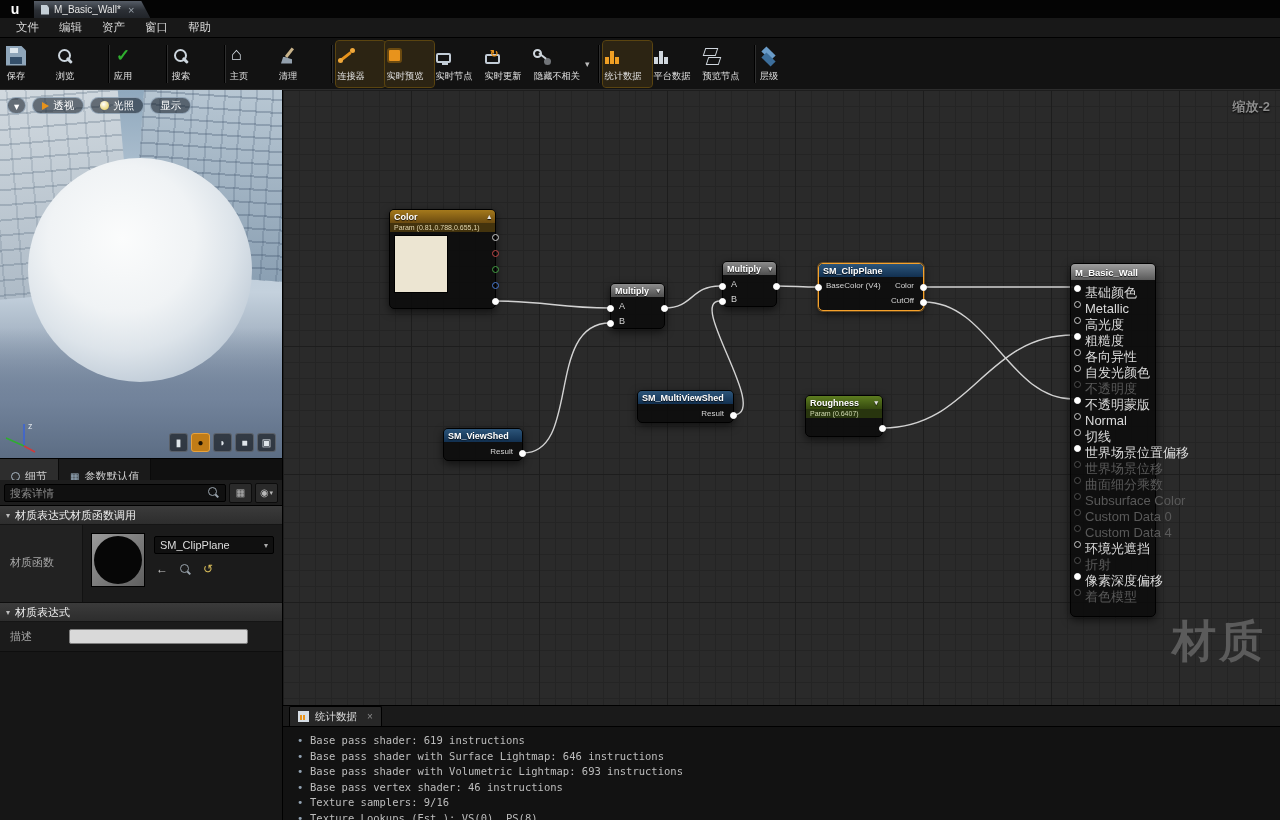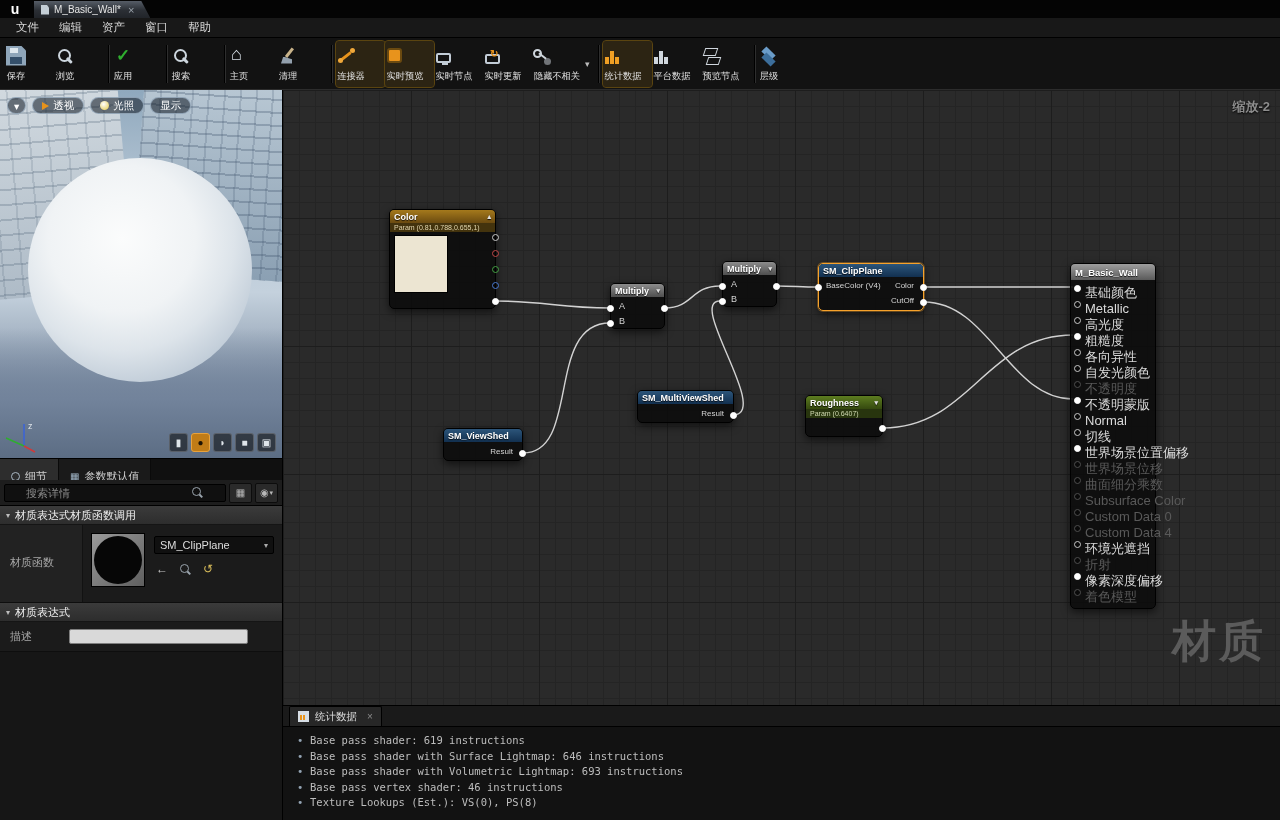--- a/index.html
+++ b/index.html
@@ -92,21 +92,21 @@
   .axis { position:absolute; left:4px; bottom:2px; }
 
   .dtabs { height:22px; display:flex; background:#101010; border-top:1px solid #000; flex:none; }
   .dtab { display:flex; align-items:center; gap:5px; padding:17px 11px; font-size:11px; color:#cfcfcf; background:#1a1a1a;
           border-right:1px solid #0a0a0a; }
   .dtab.active { background:#2d2d2d; }
   .ic-circle { width:9px; height:9px; border:1.5px solid #a9b7c3; border-radius:50%; display:inline-block; }
   .grid-glyph { color:#9fb3c4; font-size:10px; }
 
   .search-row { height:26px; display:flex; align-items:center; gap:3px; padding:0 4px; background:#1d1d1d; border-bottom:1px solid #000; flex:none; }
-  .search-box { flex:1; height:18px; background:#101010; border:1px solid #000; border-radius:2px; display:flex; align-items:center; padding:0 21px; }
+  .search-box { flex:1; height:18px; background:#101010; border:1px solid #000; border-radius:2px; display:flex; align-items:center; padding:0 5px; }
   .search-box input { flex:1; background:transparent; border:none; outline:none; color:#bbb; font-size:11px; font-family:inherit; }
   .search-box input::placeholder { color:#8a8a8a; }
   .ic-mag-sm { width:13px; height:13px; position:relative; display:inline-block; flex:none; }
   .ic-mag-sm::before { content:""; position:absolute; left:1px; top:1px; width:7px; height:7px; border:1.5px solid #9aa4ad; border-radius:50%; }
   .ic-mag-sm::after { content:""; position:absolute; width:4px; height:1.5px; background:#9aa4ad; transform:rotate(45deg); left:8px; top:9px; }
   .mini-btn { width:23px; height:20px; background:#2a2a2a; border:1px solid #0c0c0c; border-radius:2px; color:#b8b8b8; font-size:10px;
               display:flex; align-items:center; justify-content:center; gap:1px; flex:none; }
 
   .sec-header { height:19px; background:linear-gradient(#3b3b3b,#2d2d2d); border-bottom:1px solid #151515;
                 display:flex; align-items:center; gap:5px; padding:0 6px; font-size:11px; color:#efefef; flex:none; }
@@ -152,21 +152,21 @@
   .h-green { background:linear-gradient(#5d7d20,#35490f); }
   .nsub { height:9px; font-size:7px; padding:0 4px; display:flex; align-items:center; white-space:nowrap; overflow:hidden; }
   .nsub-gold { background:rgba(72,54,13,.92); color:#e0d5ae; }
   .nsub-green { background:rgba(42,56,14,.92); color:#cfd8b0; }
   .swatch { position:absolute; left:4px; top:25px; width:54px; height:58px; background:#ece5d2; border:1px solid #000; }
   .pin { position:absolute; width:7px; height:7px; border-radius:50%; border:1px solid #c8c8c8; background:rgba(0,0,0,.35); }
   .pin.filled { background:#fff; border-color:#fff; }
   .pin.pr { border-color:#c04848; } .pin.pg { border-color:#44a044; } .pin.pb { border-color:#4a7ad0; }
   .plab { position:absolute; font-size:9px; color:#d4d4d4; white-space:nowrap; }
   .plab-sm { font-size:8px; }
-  .main-node { width:86px; padding-bottom:8px; }
+  .main-node { width:86px; padding-bottom:16px; }
   .mrow { height:16px; display:flex; align-items:center; gap:4px; padding-left:3px; }
   .mpin { width:7px; height:7px; border-radius:50%; border:1px solid #c8c8c8; background:rgba(0,0,0,.35); flex:none; }
   .mpin.filled { background:#fff; border-color:#fff; }
   .mpin.dim { border-color:#4e4e4e; }
   .plabel { font-size:13px; color:#dadada; white-space:nowrap;margin-top:9px; }
   .plabel.dim { color:#595959; }
 
   
   .stats { position:absolute; left:283px; top:705px; right:0; bottom:0; background:#121212; border-top:1px solid #000; }
   .stats-head { height:21px; background:#1a1a1a; border-bottom:1px solid #000; display:flex; align-items:flex-end; }
@@ -596,17 +596,18 @@
         <span class="stats-ic"></span>
         <span>统计数据</span>
         <span class="stats-close">×</span>
       </div>
     </div>
     <div class="stats-body">
       <div class="stat-line">Base pass shader: 619 instructions</div>
       <div class="stat-line">Base pass shader with Surface Lightmap: 646 instructions</div>
       <div class="stat-line">Base pass shader with Volumetric Lightmap: 693 instructions</div>
       <div class="stat-line">Base pass vertex shader: 46 instructions</div>
+      <div class="stat-line">Texture samplers: 9/16</div>
       <div class="stat-line">Texture Lookups (Est.): VS(0), PS(8)</div>
     </div>
   </div>
 
 </div>
 
 </body></html>

